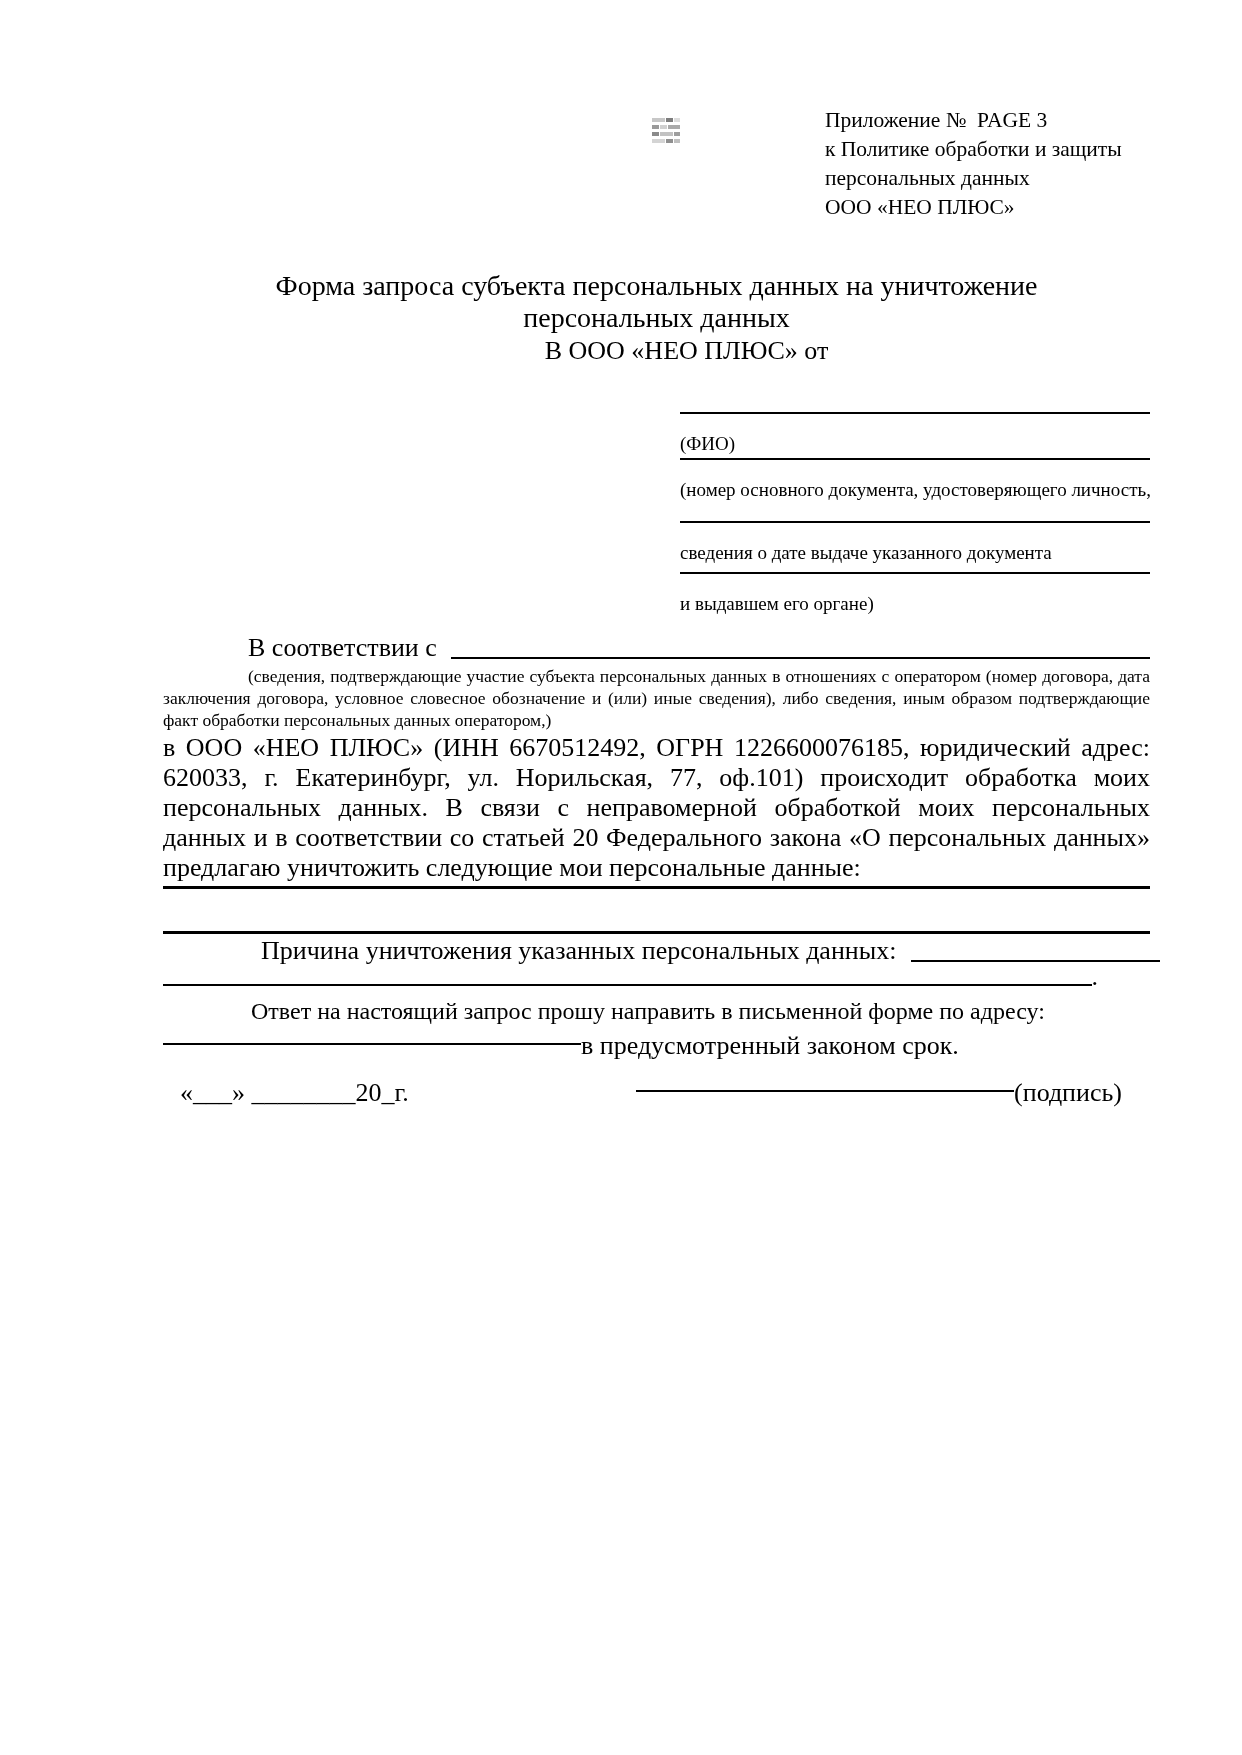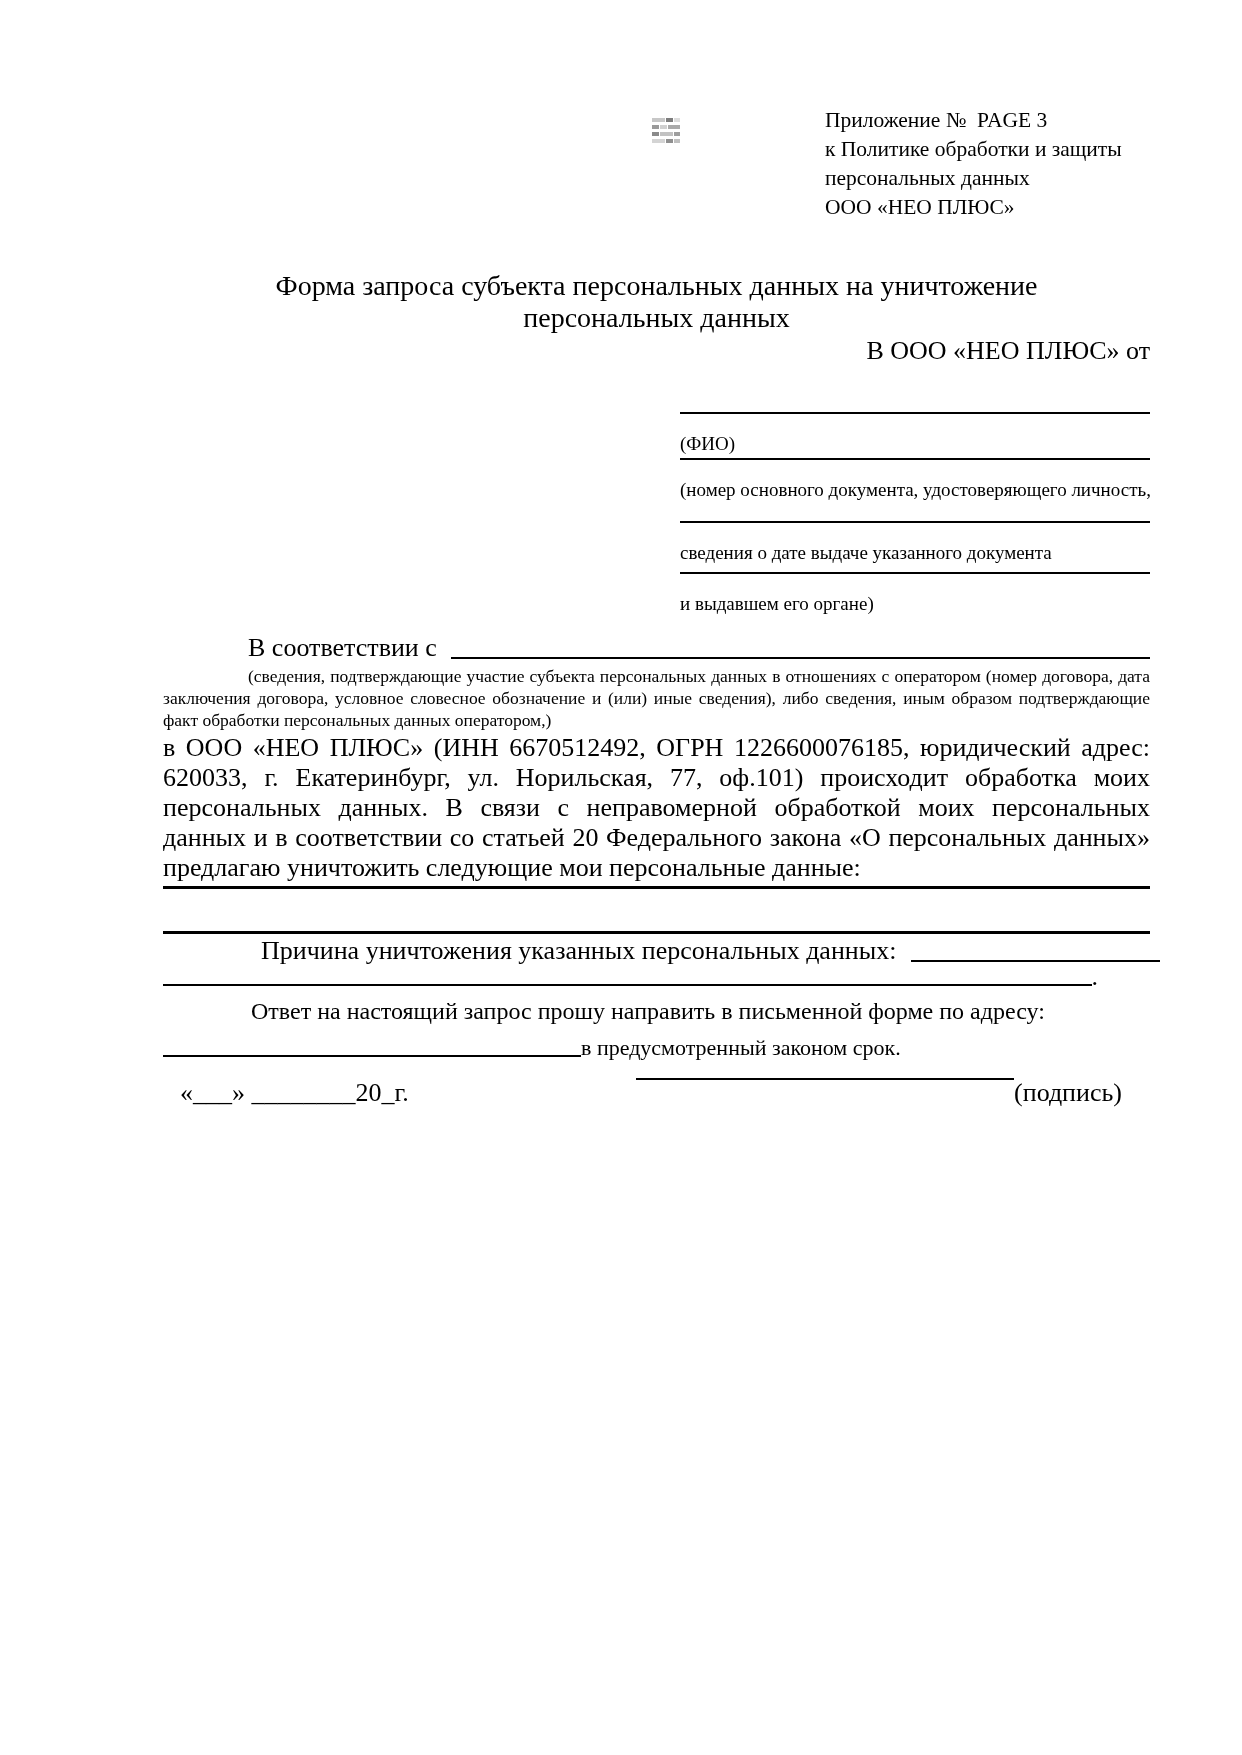--- a/index.html
+++ b/index.html
@@ -31,21 +31,21 @@
     text-align: center;
     font-weight: normal;
     font-size: 28px;
     line-height: 32px;
   }
   .addressee {
     position: absolute;
     left: 163px; top: 336px; width: 987px;
     box-sizing: border-box;
     padding-left: 60px;
-    text-align: right;
+    text-align: center;
     font-size: 26px;
   }
   
   .field { position: absolute; left: 680px; width: 470px; }
   .field .rule-h { height: 0; border-top: 2.5px solid #000; }
   .field .caption {
     font-size: 19px;
     line-height: 21px;
     margin-top: 19px;
     white-space: nowrap;
@@ -106,35 +106,35 @@
   .response1 {
     position: absolute;
     left: 163px; top: 998px; width: 1020px;
     font-size: 24px;
     text-indent: 88px;
     white-space: nowrap;
   }
   .response2 {
     position: absolute;
     left: 163px; top: 1031px; width: 987px;
-    display: flex; align-items: flex-end;
-    font-size: 22px; height: 30px;
+    display: flex; align-items: center;
+    font-size: 26px; height: 30px;
   }
   .response2 .rule-fixed { width: 418px; border-bottom: 2.5px solid #000; margin-bottom: 4px; }
   .response2 .suffix { white-space: pre; }
   
   .sig-row {
     position: absolute;
     left: 163px; top: 1076px; width: 987px;
     box-sizing: border-box;
     padding-left: 17px;
     display: flex; justify-content: space-between; align-items: flex-end;
     font-size: 26px; height: 32px;
   }
-  .sig-right { display: flex; align-items: flex-start; }
+  .sig-right { display: flex; align-items: center; }
   .sig-right .rule-fixed { width: 378px; border-bottom: 2.5px solid #000; margin-bottom: 4px; }
   .sig-right .caption { white-space: pre; padding-right: 28px; }
   .date-cell { white-space: pre; }
 </style>
 </head>
 <body>
 
 <div class="page">
 
   <span class="artifact">

